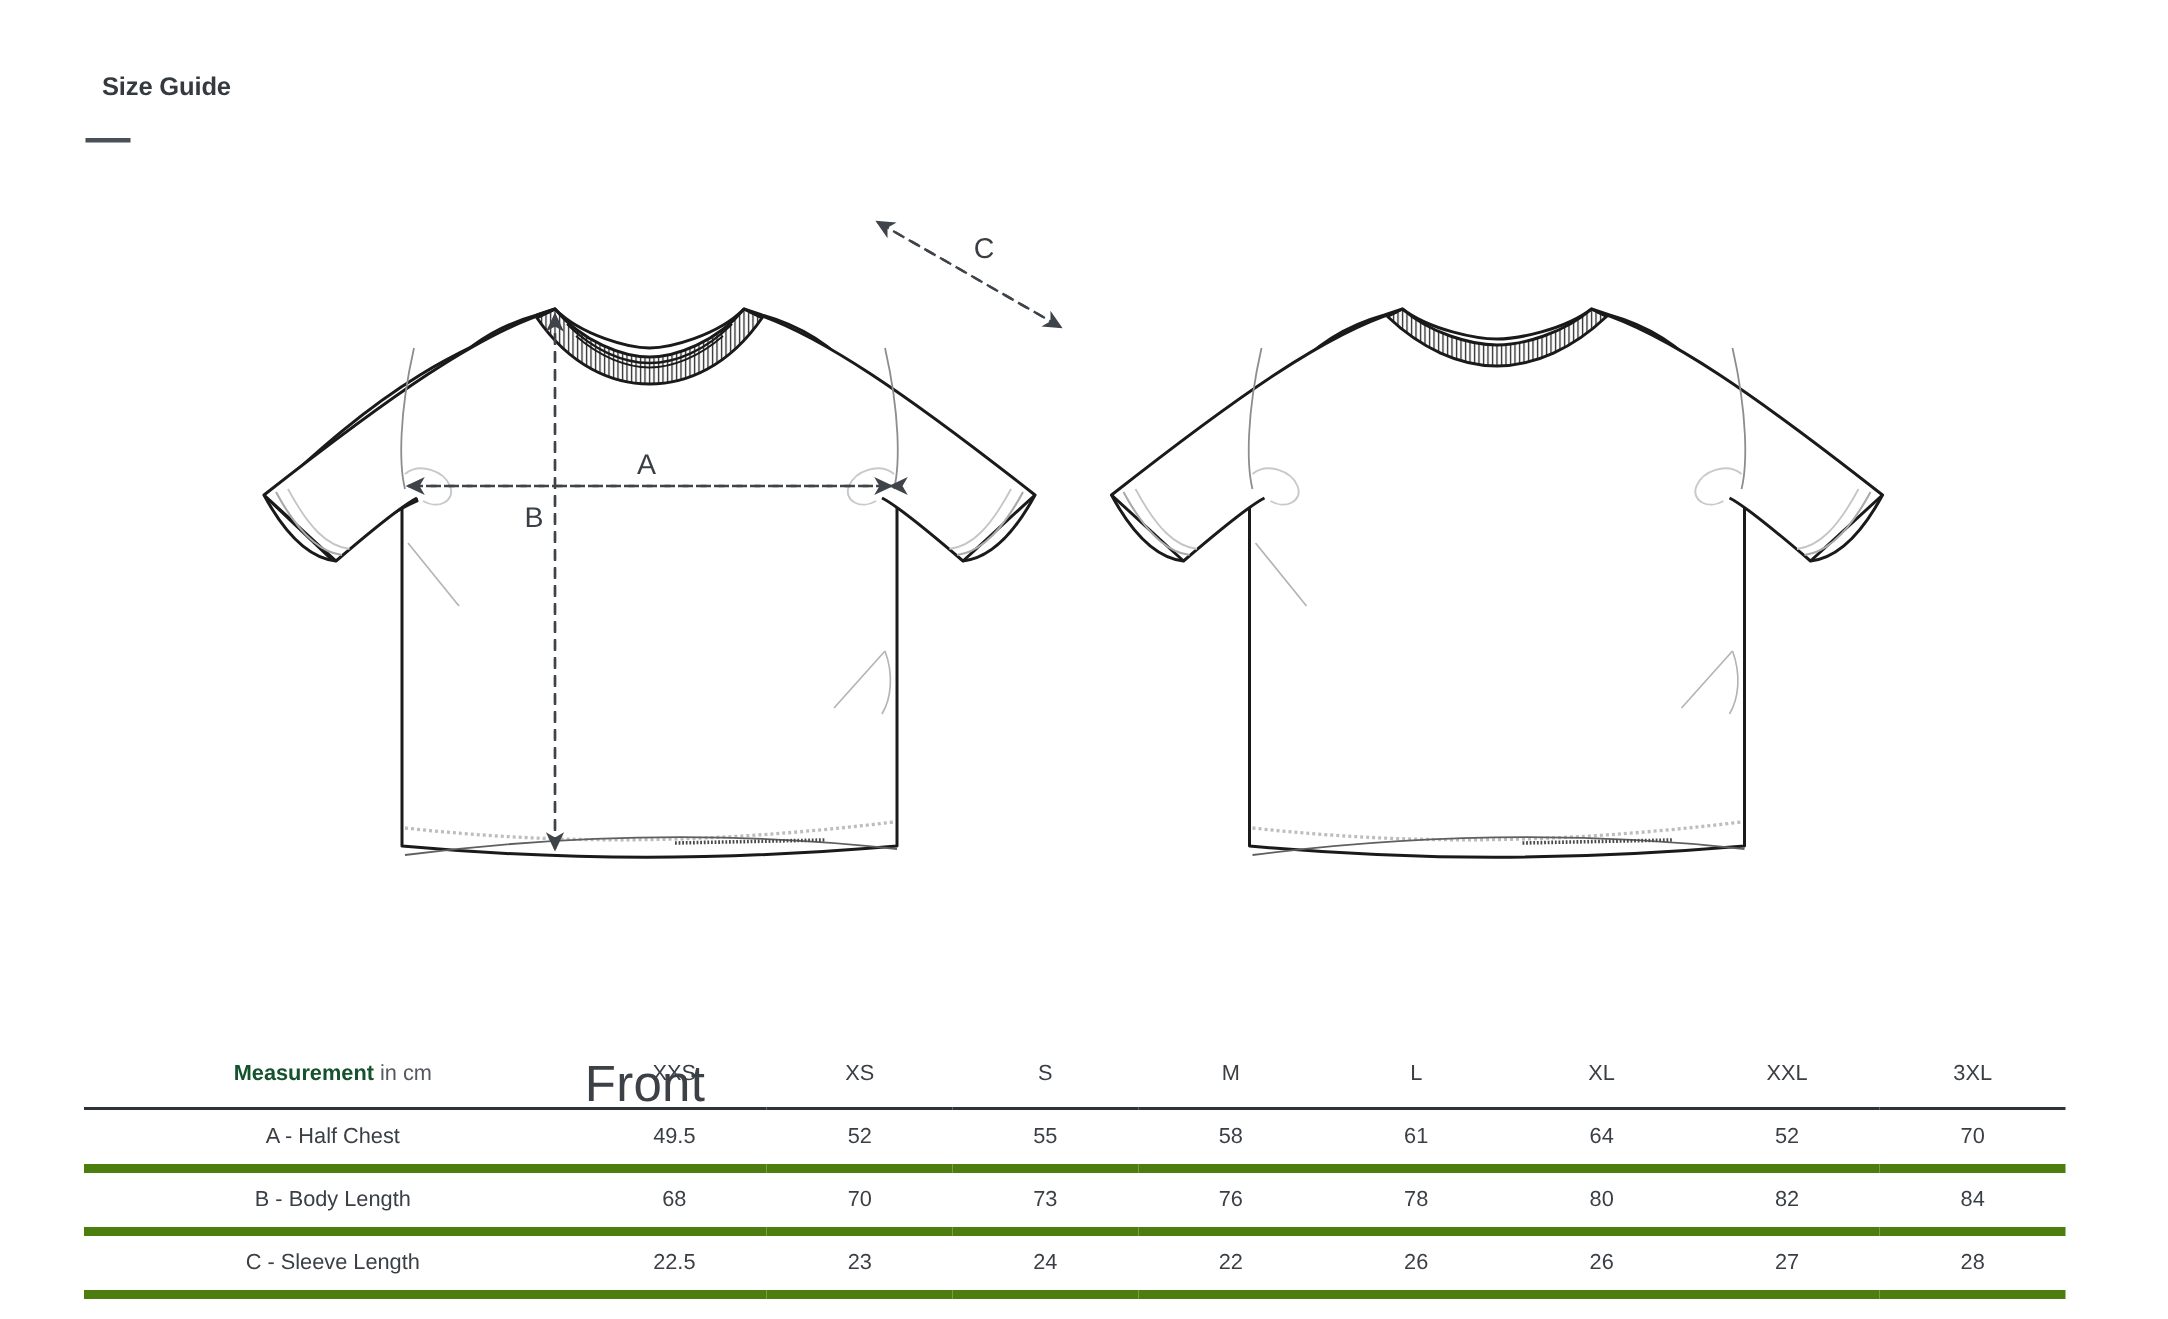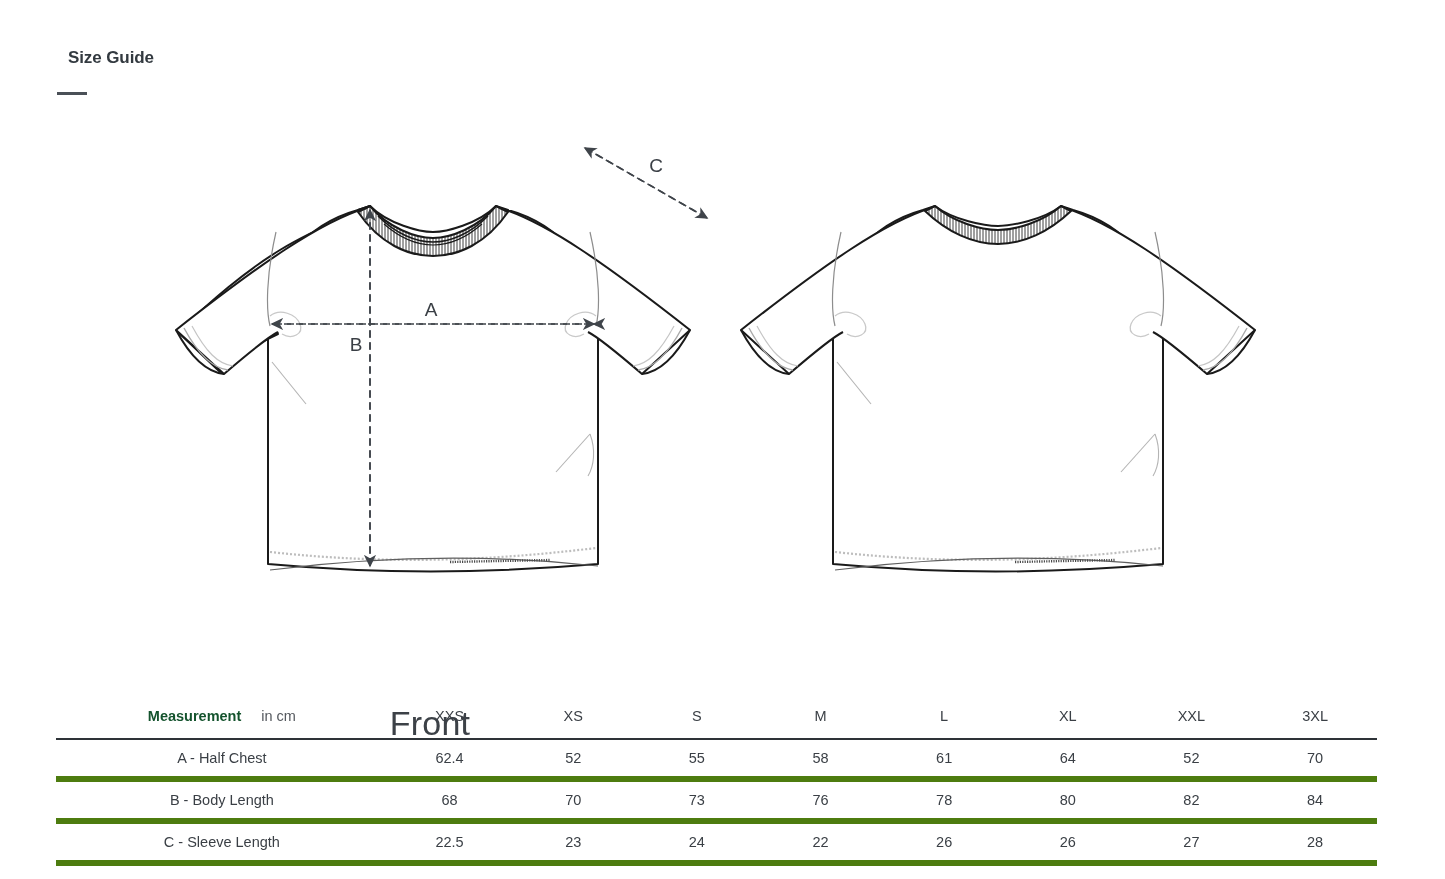--- a/index.html
+++ b/index.html
@@ -94,21 +94,21 @@
   }
   #size-table tbody tr {
     border-bottom: 6px solid #4d7c0f;
   }
   th.col-label, td.col-label {
     text-align: left;
     width: 330px;
     padding-left: 2px;
   }
   .measurement-strong { font-weight: bold; color: #14532d; }
-  .measurement-light  { font-weight: normal; color: #55595f; padding-left: 16px; }
+  .measurement-light  { font-weight: normal; color: #55595f; }
   .size-col { width: 123px; }
 </style>
 </head>
 <body>
 
 <div id="page-title">Size Guide</div>
 <div id="title-rule"></div>
 
 <div id="illustrations">
 
@@ -282,21 +282,21 @@
       <th class="size-col">M</th>
       <th class="size-col">L</th>
       <th class="size-col">XL</th>
       <th class="size-col">XXL</th>
       <th class="size-col">3XL</th>
     </tr>
   </thead>
   <tbody>
     <tr>
       <td class="col-label">A - Half Chest</td>
-      <td class="size-col">62.4</td>
+      <td class="size-col">49.5</td>
       <td class="size-col">52</td>
       <td class="size-col">55</td>
       <td class="size-col">58</td>
       <td class="size-col">61</td>
       <td class="size-col">64</td>
       <td class="size-col">52</td>
       <td class="size-col">70</td>
     </tr>
     <tr>
       <td class="col-label">B - Body Length</td>

